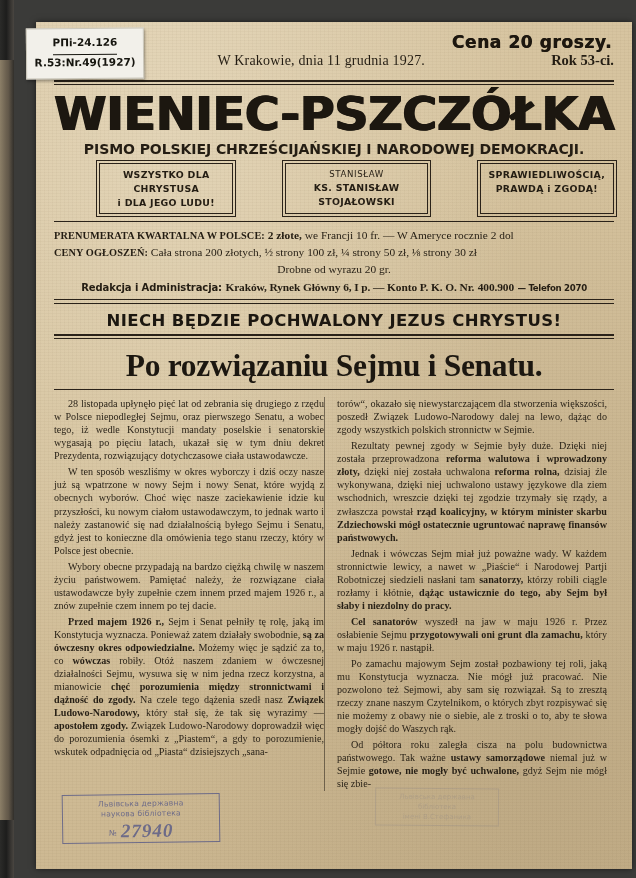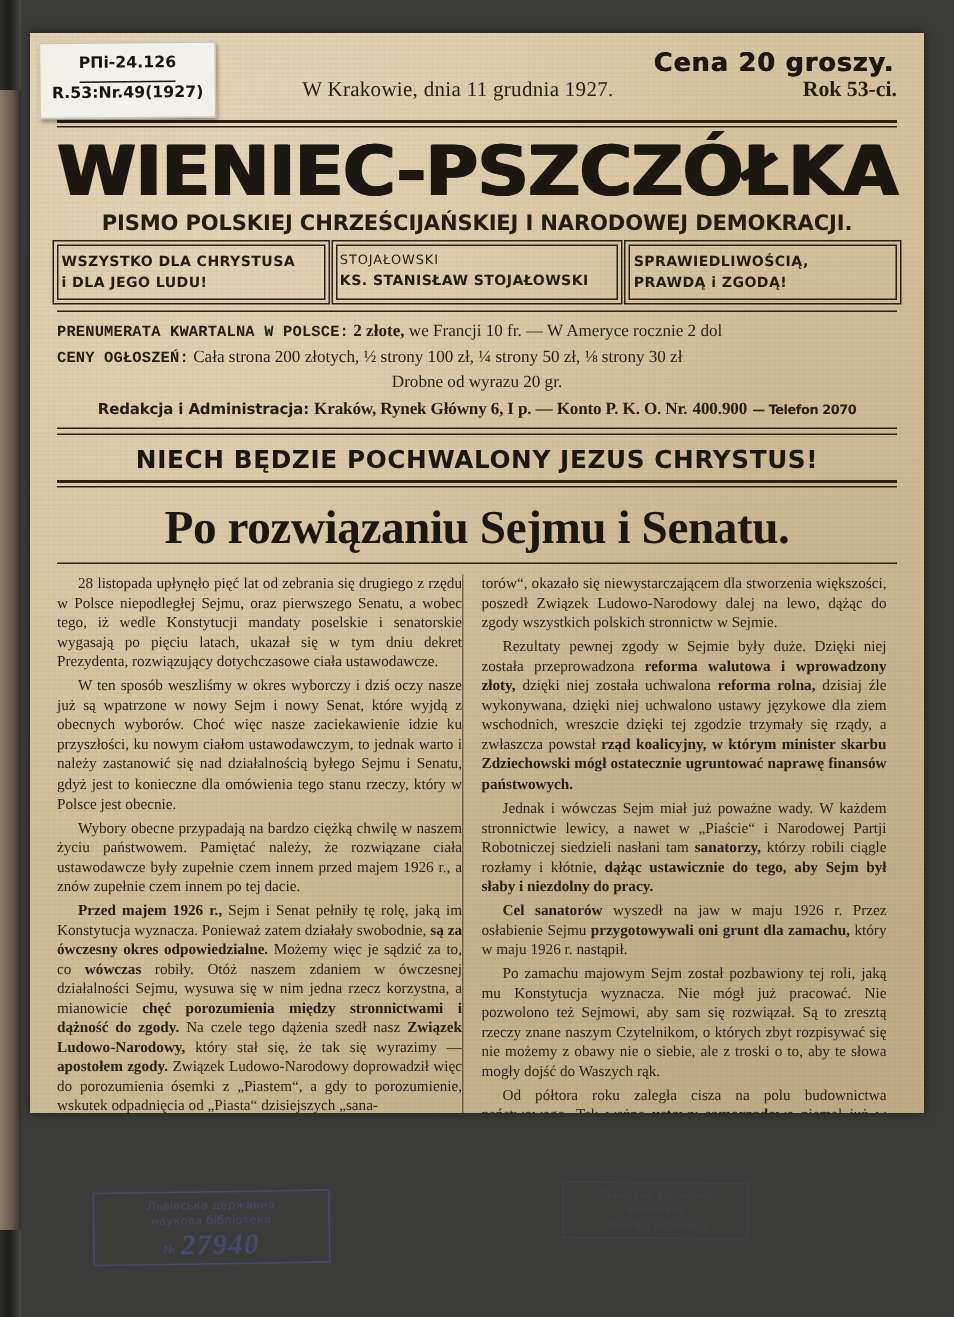--- a/index.html
+++ b/index.html
@@ -33,24 +33,24 @@
     position: absolute;
     left: 0; top: 60px;
     width: 14px; height: 760px;
     background: linear-gradient(90deg,#9c8d72 0%,#6d6150 60%,#2c2a26 100%);
     opacity: .85;
   }
 
   
   .page {
     position: absolute;
-    left: 20px;
+    left: 36px;
     top: 22px;
     width: 596px;
-    height: 720px;
+    height: 847px;
     background:
       radial-gradient(ellipse at 22% 12%, rgba(255,250,235,.30) 0%, rgba(255,250,235,0) 55%),
       radial-gradient(ellipse at 85% 85%, rgba(120,100,70,.16) 0%, rgba(120,100,70,0) 60%),
       linear-gradient(160deg,#d9c7a4 0%,#d5c29d 35%,#cfbb95 70%,#c9b48d 100%);
     box-shadow: 0 0 6px rgba(0,0,0,.55);
     overflow: hidden;
   }
   
   .page::after{
     content:"";
@@ -130,43 +130,44 @@
     justify-content: space-between;
     gap: 7px;
     margin: 6px 0 7px;
   }
   .slogan {
     flex: 1 1 0;
     border: 1.5px solid #2a2219;
     outline: 1px solid #2a2219;
     outline-offset: 2px;
     padding: 4px 2px 3px;
-    text-align: left;
+    text-align: center;
     font-family: "DejaVu Sans", sans-serif;
     font-weight: 700;
     font-size: 9.4px;
     line-height: 1.5;
     letter-spacing: .3px;
     color: #241d13;
+    margin-left: 45px;
   }
   .slogan .small { font-weight: 400; font-size: 8.6px; letter-spacing: .6px;}
   .slogan-mid { flex: 1.06 1 0; }
 
   
   .prenum {
     border-top: 1px solid #2a2219;
     padding-top: 5px;
     margin-top: 6px;
     font-size: 11.4px;
     line-height: 1.45;
     color: #241d13;
   }
   .prenum .row { white-space: nowrap; }
   .prenum .lbl {
-    font-family: Liberation Mono, monospace;
+    font-family: Liberation Serif, serif;
     font-weight: 700;
     font-size: 10.3px;
     letter-spacing: .1px;
   }
   .prenum b { font-weight: 700; }
   .prenum .ctr { text-align: center; }
   .prenum .adm {
     font-family: "DejaVu Sans", sans-serif;
     font-weight: 700;
     font-size: 10px;
@@ -319,21 +320,21 @@
 
       <div class="masthead">WIENIEC-PSZCZÓŁKA</div>
       <div class="subtitle">PISMO POLSKIEJ CHRZEŚCIJAŃSKIEJ I NARODOWEJ DEMOKRACJI.</div>
 
       <div class="slogans">
         <div class="slogan">
           <div>WSZYSTKO DLA CHRYSTUSA</div>
           <div>i DLA JEGO LUDU!</div>
         </div>
         <div class="slogan slogan-mid">
-          <div class="small">STOJAŁOWSKI</div>
+          <div class="small">STANISŁAW</div>
           <div>KS. STANISŁAW STOJAŁOWSKI</div>
         </div>
         <div class="slogan">
           <div>SPRAWIEDLIWOŚCIĄ,</div>
           <div>PRAWDĄ i ZGODĄ!</div>
         </div>
       </div>
 
       <div class="prenum">
         <div class="row">

